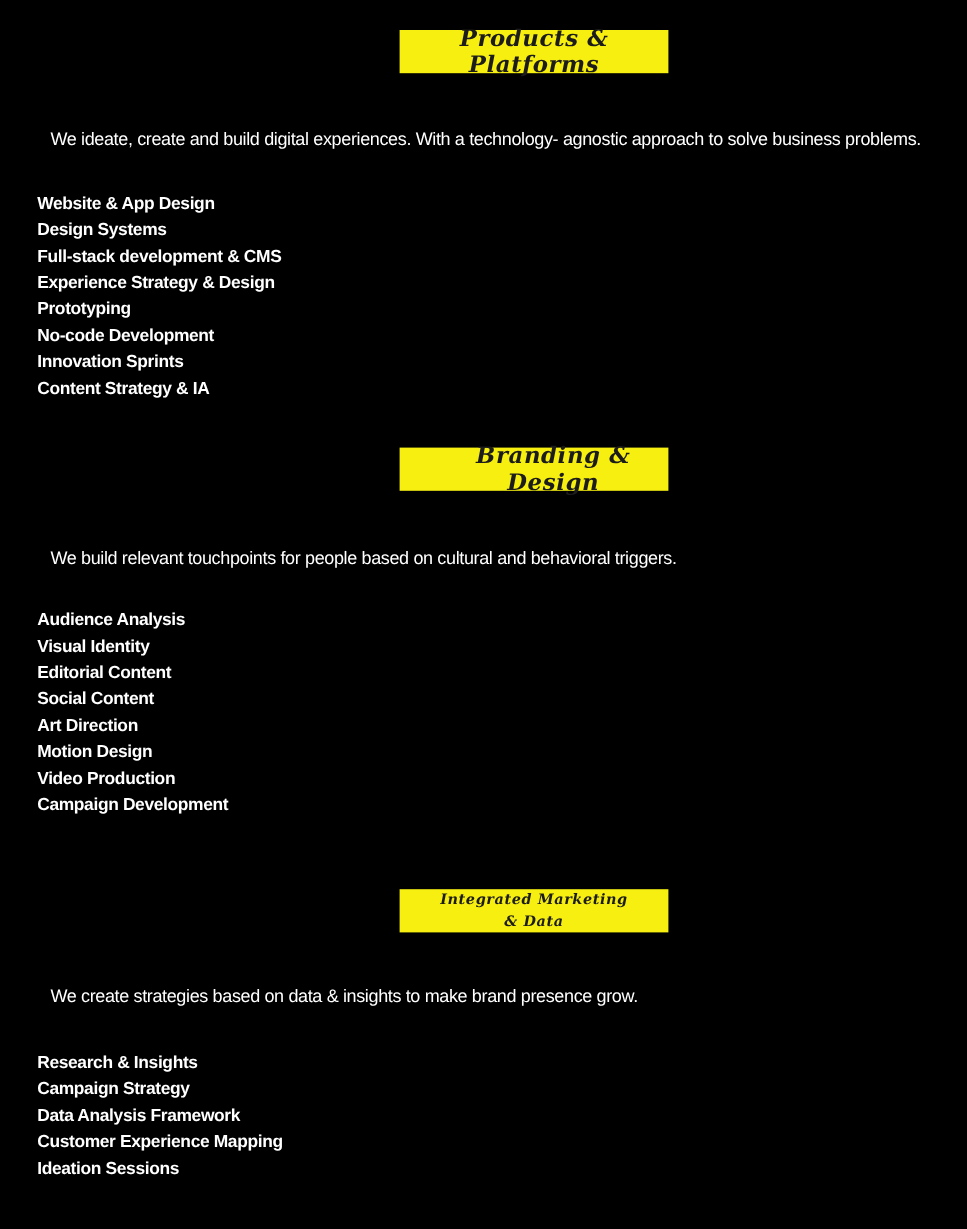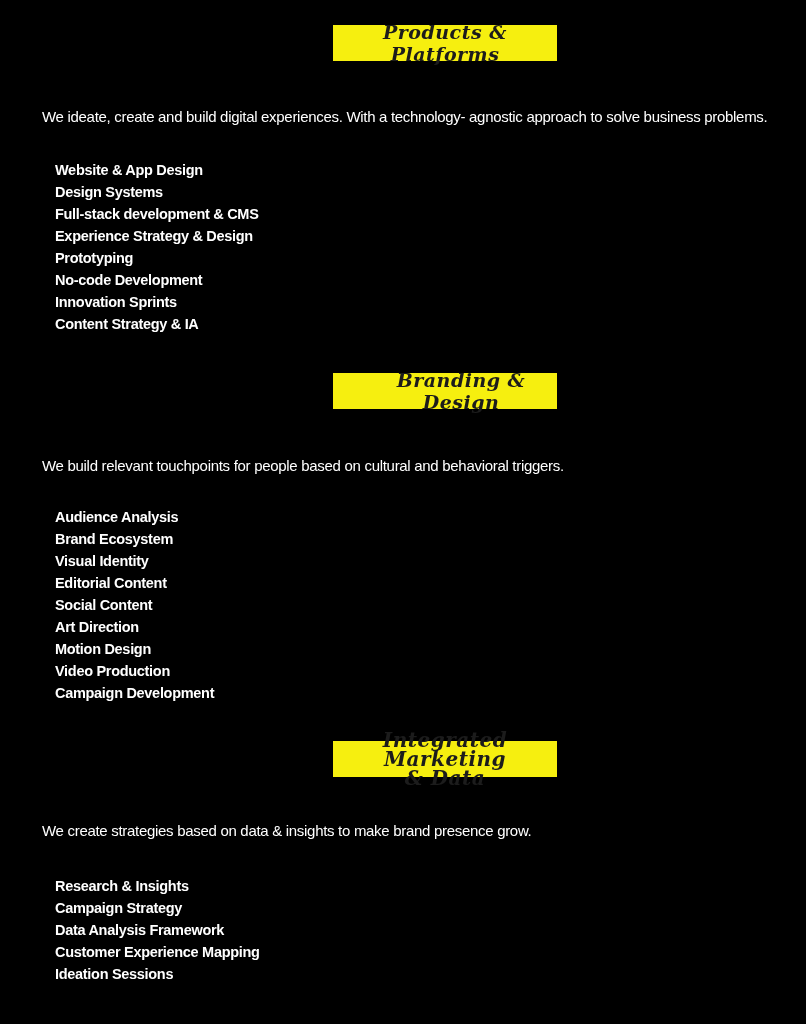--- a/index.html
+++ b/index.html
@@ -32,34 +32,34 @@
     display: flex;
     align-items: center;
     justify-content: center;
     text-align: center;
     font-family: "DejaVu Serif", serif;
     font-style: italic;
     font-weight: 700;
     letter-spacing: 0.5px;
   }
   .banner-lg { font-size: 19px; }
-  .banner-sm { font-size: 20px; line-height: 19px; }
+  .banner-sm { font-size: 12px; line-height: 19px; }
   .para {
     position: absolute;
     left: 42px;
     margin: 0;
     color: var(--body-text);
     font-size: 15px;
     font-weight: 400;
     letter-spacing: -0.3px;
     white-space: nowrap;
   }
   .svc-list {
     position: absolute;
-    left: 55px;
+    left: 31px;
     margin: 0;
     padding: 0;
     list-style: none;
     color: var(--body-text);
     font-size: 14.5px;
     font-weight: 700;
     line-height: 22px;
     letter-spacing: -0.3px;
   }
   
@@ -95,21 +95,20 @@
       </ul>
   </section>
 
   <section>
     <div class="banner banner-lg banner-2">
       <span>Branding &amp; Design</span>
     </div>
     <p class="para para-2">We build relevant touchpoints for people based on cultural and behavioral triggers.</p>
     <ul class="svc-list list-2">
         <li>Audience Analysis</li>
-        <li>Brand Ecosystem</li>
         <li>Visual Identity</li>
         <li>Editorial Content</li>
         <li>Social Content</li>
         <li>Art Direction</li>
         <li>Motion Design</li>
         <li>Video Production</li>
         <li>Campaign Development</li>
       </ul>
   </section>
 

